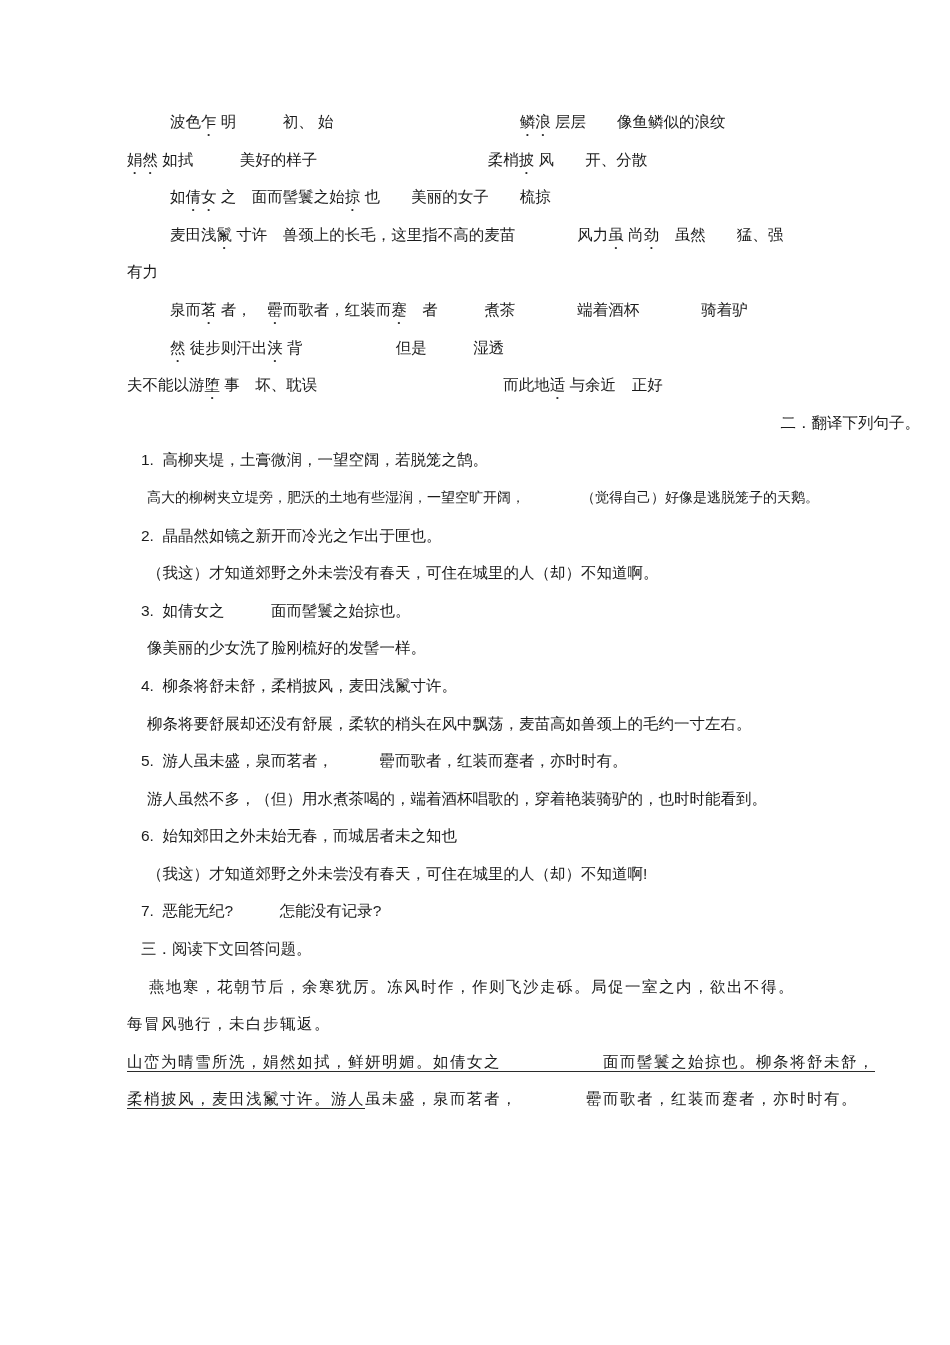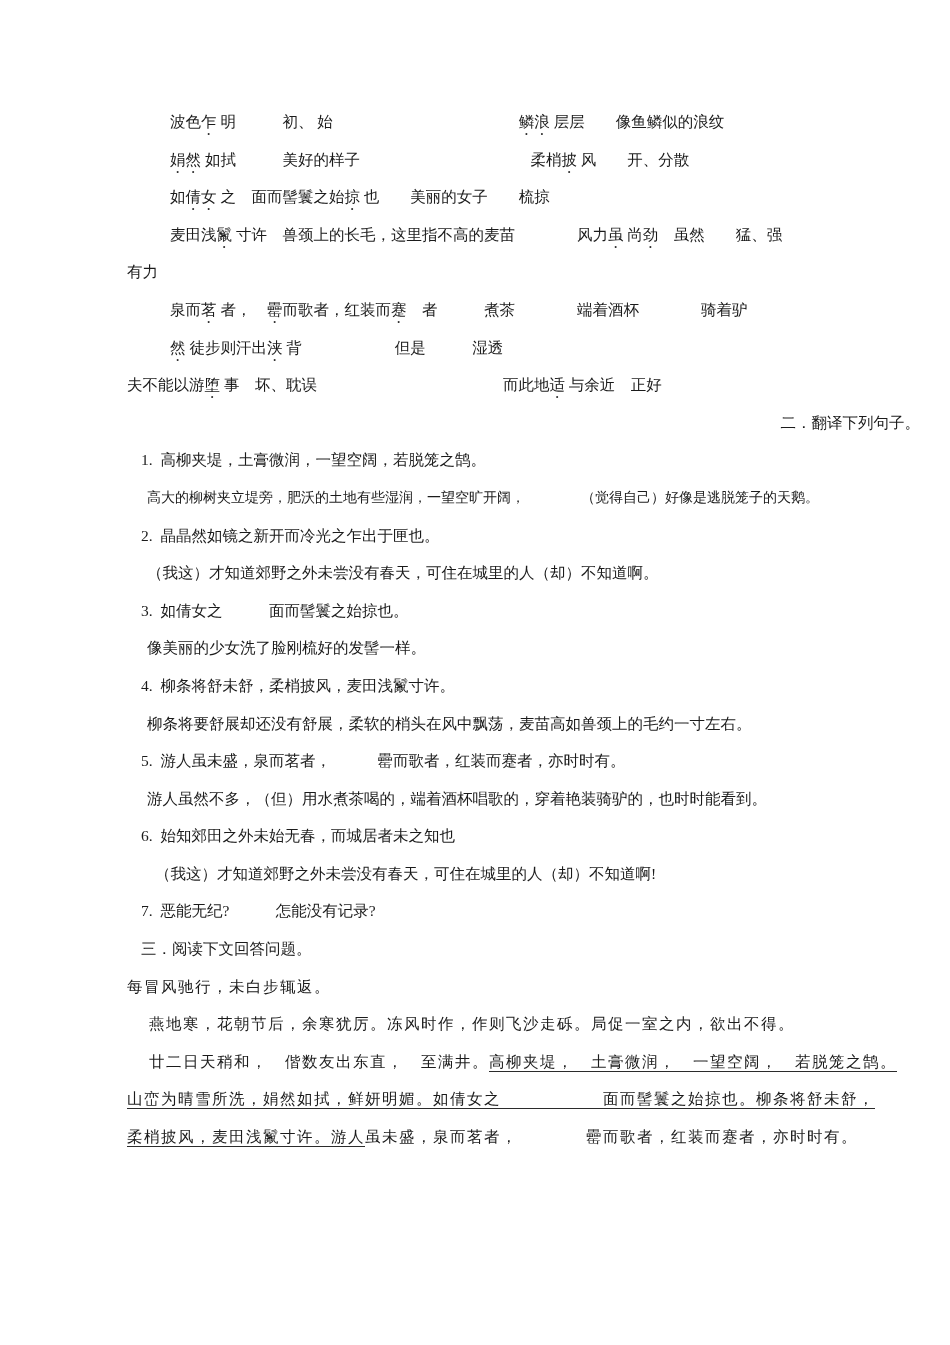--- a/index.html
+++ b/index.html
@@ -3,21 +3,21 @@
 <meta charset="utf-8">
 <style>
   html, body { margin: 0; padding: 0; background: #ffffff; }
   .page {
     position: relative;
     width: 950px;
     height: 1345px;
     background: #ffffff;
     box-sizing: border-box;
     padding: 103px 30px 0 127px;
-    font-family: Liberation Serif, serif;
+    font-family: Liberation Sans, sans-serif;
     color: #1b1b1b;
     overflow: hidden;
   }
   .line {
     height: 37.6px;
     line-height: 37.6px;
     font-size: 15.5px;
     white-space: pre;
     color: #1b1b1b;
   }
@@ -36,41 +36,40 @@
     box-shadow: 0 3px 0 rgba(90,90,90,0.55);
     padding-bottom: 1px;
   }
 </style>
 </head>
 <body>
 
 <div class="page">
   <div id="doc">
       <div class="line" style="margin-left: 43px;"><span class="seg">波色</span><span class="seg dots">乍</span><span class="seg"> 明　　　</span><span class="seg">初、 始</span><span class="seg">　　　　　　　　　　　　</span><span class="seg dots">鳞浪</span><span class="seg"> 层层　　</span><span class="seg">像鱼鳞似的浪纹</span></div>
-      <div class="line" style="margin-left: 43px;"><span class="seg dots">娟然</span><span class="seg"> 如拭　　　</span><span class="seg">美好的样子</span><span class="seg">　　　　　　　　　　　</span><span class="seg">柔梢</span><span class="seg dots">披</span><span class="seg"> 风　　</span><span class="seg">开、分散</span></div>
+      <div class="line" style=""><span class="seg dots">娟然</span><span class="seg"> 如拭　　　</span><span class="seg">美好的样子</span><span class="seg">　　　　　　　　　　　</span><span class="seg">柔梢</span><span class="seg dots">披</span><span class="seg"> 风　　</span><span class="seg">开、分散</span></div>
       <div class="line" style="margin-left: 43px;"><span class="seg">如</span><span class="seg dots">倩女</span><span class="seg"> 之　</span><span class="seg">面而髻鬟之始</span><span class="seg dots">掠</span><span class="seg"> 也　　</span><span class="seg">美丽的女子　　</span><span class="seg">梳掠</span></div>
       <div class="line" style="margin-left: 43px;"><span class="seg">麦田浅</span><span class="seg dots">鬣</span><span class="seg"> 寸许　</span><span class="seg">兽颈上的长毛，这里指不高的麦苗</span><span class="seg">　　　　</span><span class="seg">风力</span><span class="seg dots">虽</span><span class="seg"> 尚</span><span class="seg dots">劲</span><span class="seg">　</span><span class="seg">虽然　　</span><span class="seg">猛、强</span></div>
       <div class="line"><span class="seg">有力</span></div>
       <div class="line" style="margin-left: 43px;"><span class="seg">泉而</span><span class="seg dots">茗</span><span class="seg"> 者，　</span><span class="seg dots">罍</span><span class="seg">而歌者，红装而</span><span class="seg dots">蹇</span><span class="seg">　者　　　</span><span class="seg">煮茶　　　　</span><span class="seg">端着酒杯　　　　</span><span class="seg">骑着驴</span></div>
       <div class="line" style="margin-left: 43px;"><span class="seg dots">然</span><span class="seg"> 徒步则汗出</span><span class="seg dots">浃</span><span class="seg"> 背　　　　　　</span><span class="seg">但是　　　</span><span class="seg">湿透</span></div>
       <div class="line" style=""><span class="seg">夫不能以游</span><span class="seg dots">堕</span><span class="seg"> 事　</span><span class="seg">坏、耽误</span><span class="seg">　　　　　　　　　　　　</span><span class="seg">而此地</span><span class="seg dots">适</span><span class="seg"> 与余近　</span><span class="seg">正好</span></div>
       <div class="line" style="margin-left: 14px; text-align: right;"><span class="seg">二．翻译下列句子。</span></div>
       <div class="line" style="margin-left: 14px;"><span class="seg">1.  高柳夹堤，土膏微润，一望空阔，若脱笼之鹄。</span></div>
       <div class="line small" style="margin-left: 20px;"><span class="seg">高大的柳树夹立堤旁，肥沃的土地有些湿润，一望空旷开阔，　　　　（觉得自己）好像是逃脱笼子的天鹅。</span></div>
       <div class="line" style="margin-left: 14px;"><span class="seg">2.  晶晶然如镜之新开而冷光之乍出于匣也。</span></div>
       <div class="line" style="margin-left: 20px;"><span class="seg">（我这）才知道郊野之外未尝没有春天，可住在城里的人（却）不知道啊。</span></div>
       <div class="line" style="margin-left: 14px;"><span class="seg">3.  如倩女之　　　面而髻鬟之始掠也。</span></div>
       <div class="line" style="margin-left: 20px;"><span class="seg">像美丽的少女洗了脸刚梳好的发髻一样。</span></div>
       <div class="line" style="margin-left: 14px;"><span class="seg">4.  柳条将舒未舒，柔梢披风，麦田浅鬣寸许。</span></div>
       <div class="line" style="margin-left: 20px;"><span class="seg">柳条将要舒展却还没有舒展，柔软的梢头在风中飘荡，麦苗高如兽颈上的毛约一寸左右。</span></div>
       <div class="line" style="margin-left: 14px;"><span class="seg">5.  游人虽未盛，泉而茗者，　　　罍而歌者，红装而蹇者，亦时时有。</span></div>
       <div class="line" style="margin-left: 20px;"><span class="seg">游人虽然不多，（但）用水煮茶喝的，端着酒杯唱歌的，穿着艳装骑驴的，也时时能看到。</span></div>
       <div class="line" style="margin-left: 14px;"><span class="seg">6.  始知郊田之外未始无春，而城居者未之知也</span></div>
-      <div class="line" style="margin-left: 28px;"><span class="seg">（我这）才知道郊野之外未尝没有春天，可住在城里的人（却）不知道啊!</span></div>
+      <div class="line" style="margin-left: 20px;"><span class="seg">（我这）才知道郊野之外未尝没有春天，可住在城里的人（却）不知道啊!</span></div>
       <div class="line" style="margin-left: 14px;"><span class="seg">7.  恶能无纪?　　　怎能没有记录?</span></div>
       <div class="line" style="margin-left: 14px;"><span class="seg">三．阅读下文回答问题。</span></div>
+      <div class="line passage" style="margin-left: 22px;"><span class="seg">燕地寒，花朝节后，余寒犹厉。冻风时作，作则飞沙走砾。局促一室之内，欲出不得。</span></div>
       <div class="line passage"><span class="seg">每冒风驰行，未白步辄返。</span></div>
-      <div class="line passage" style="margin-left: 22px;"><span class="seg">燕地寒，花朝节后，余寒犹厉。冻风时作，作则飞沙走砾。局促一室之内，欲出不得。</span></div>
-      <div class="line passage" style="margin-left: 22px;"><span class="seg">廿二日天稍和，　偕数友出东直，　至满井。</span><span class="seg u">高柳夹堤，　土膏微润，　一望空阔，　若脱笼之鹄。</span></div>
       <div class="line passage"><span class="seg u">山峦为晴雪所洗，娟然如拭，鲜妍明媚。如倩女之　　　　　　面而髻鬟之始掠也。柳条将舒未舒，</span></div>
       <div class="line passage"><span class="seg u">柔梢披风，麦田浅鬣寸许。游人</span><span class="seg">虽未盛，泉而茗者，　　　　罍而歌者，红装而蹇者，亦时时有。</span></div>
     </div>
 </div>
 
 </body></html>

